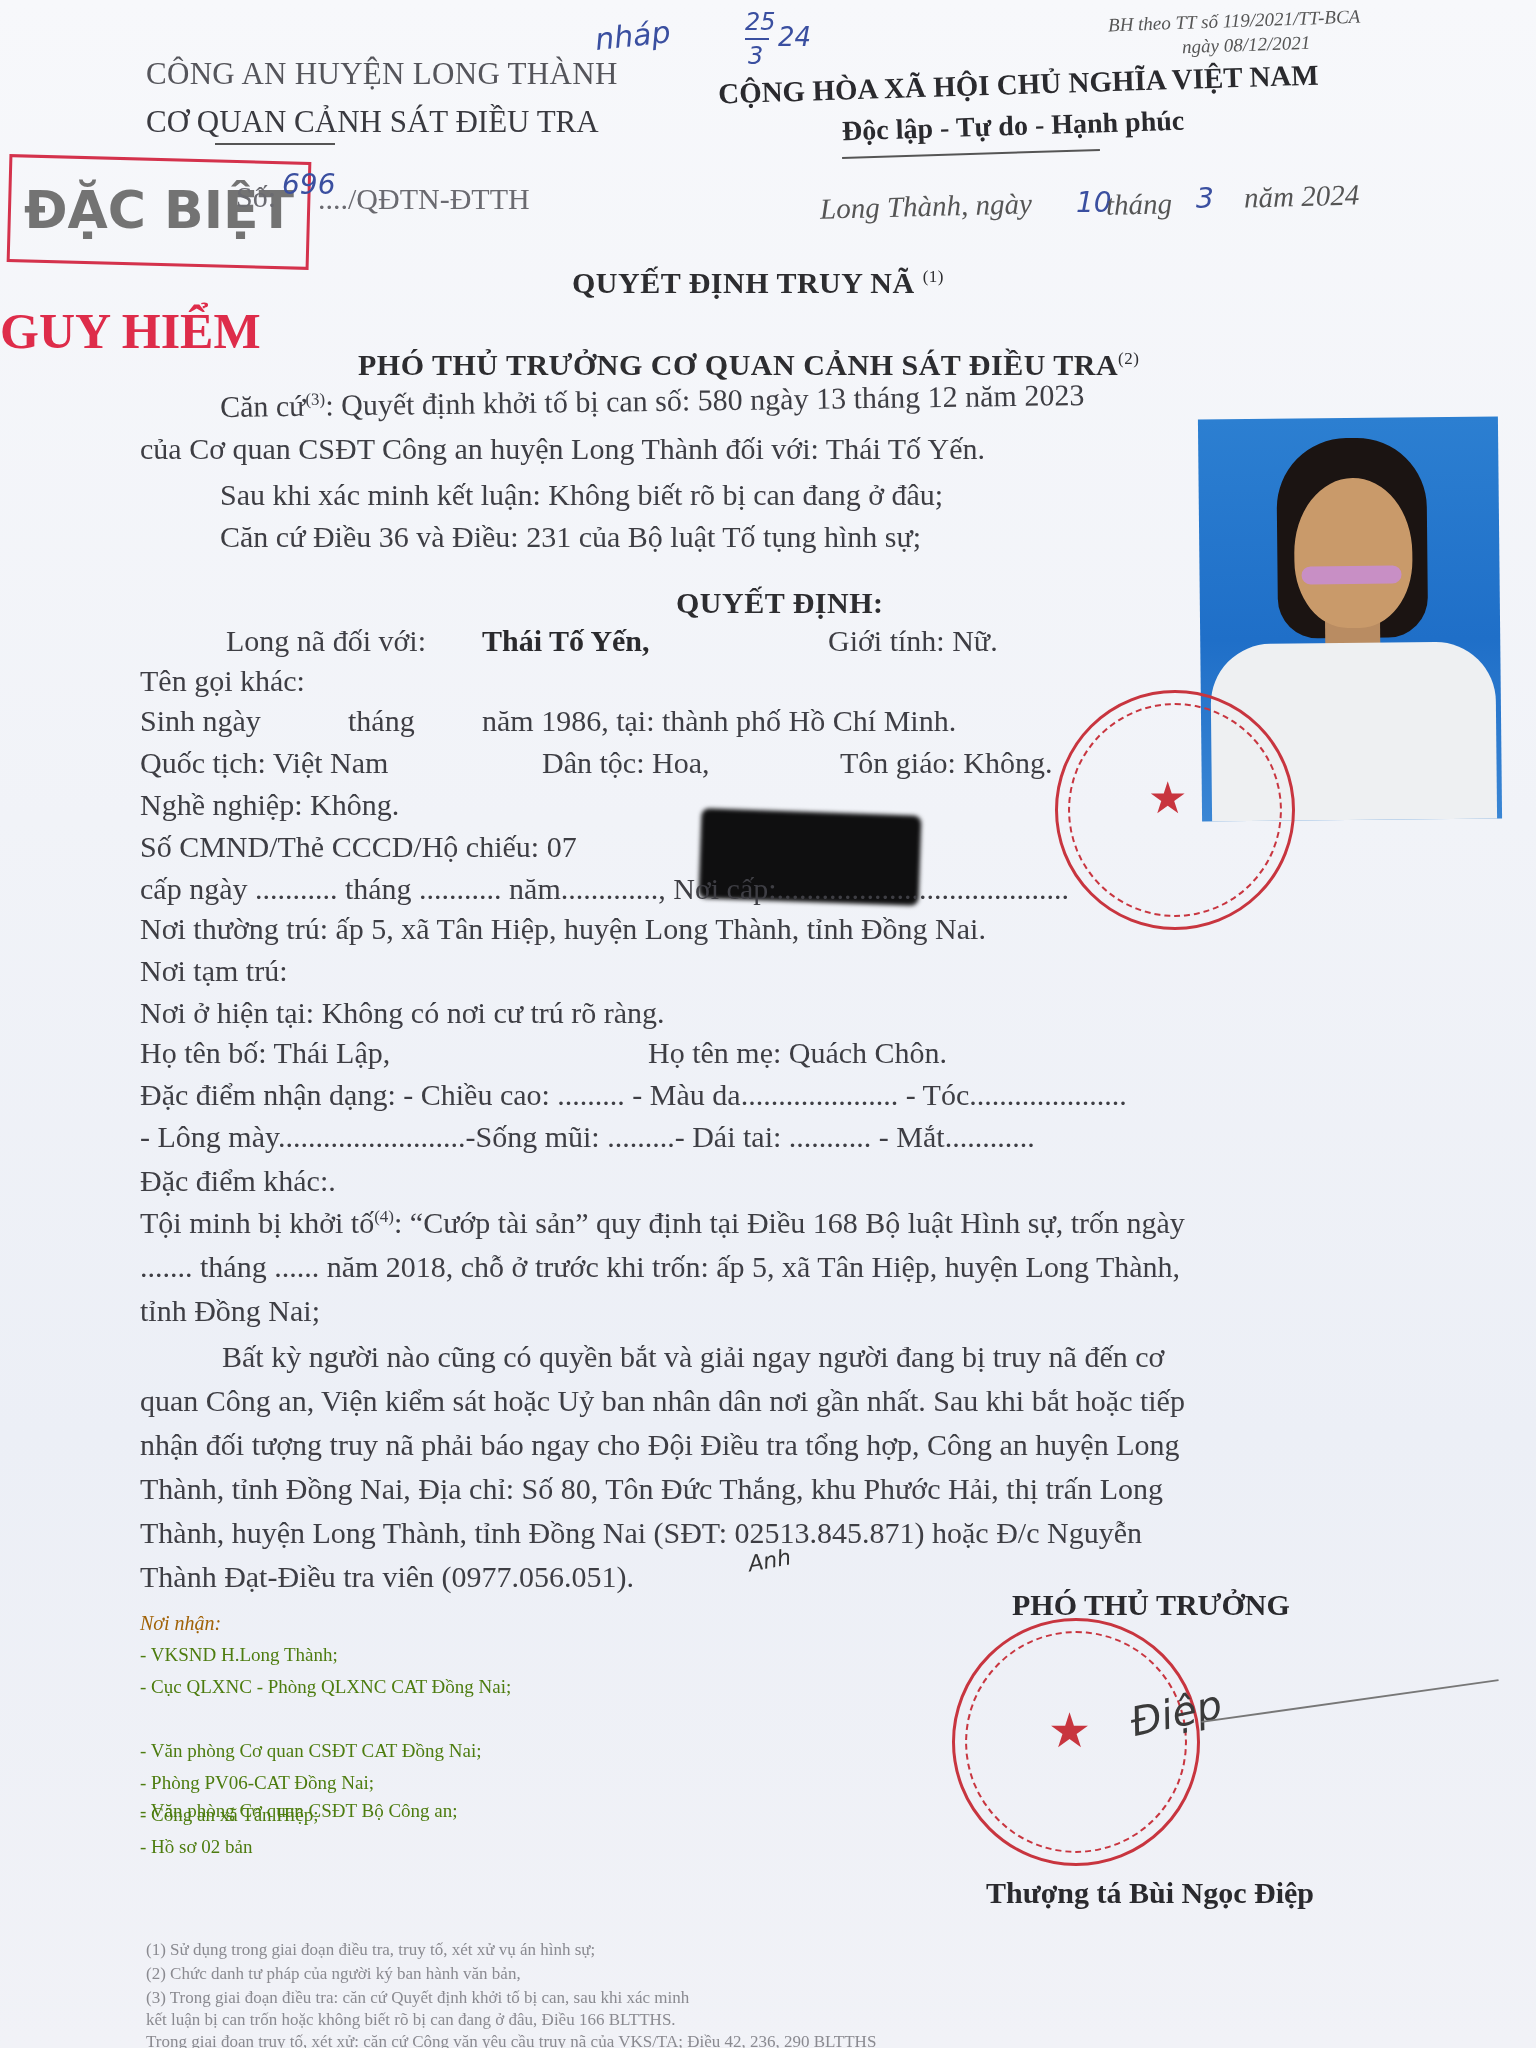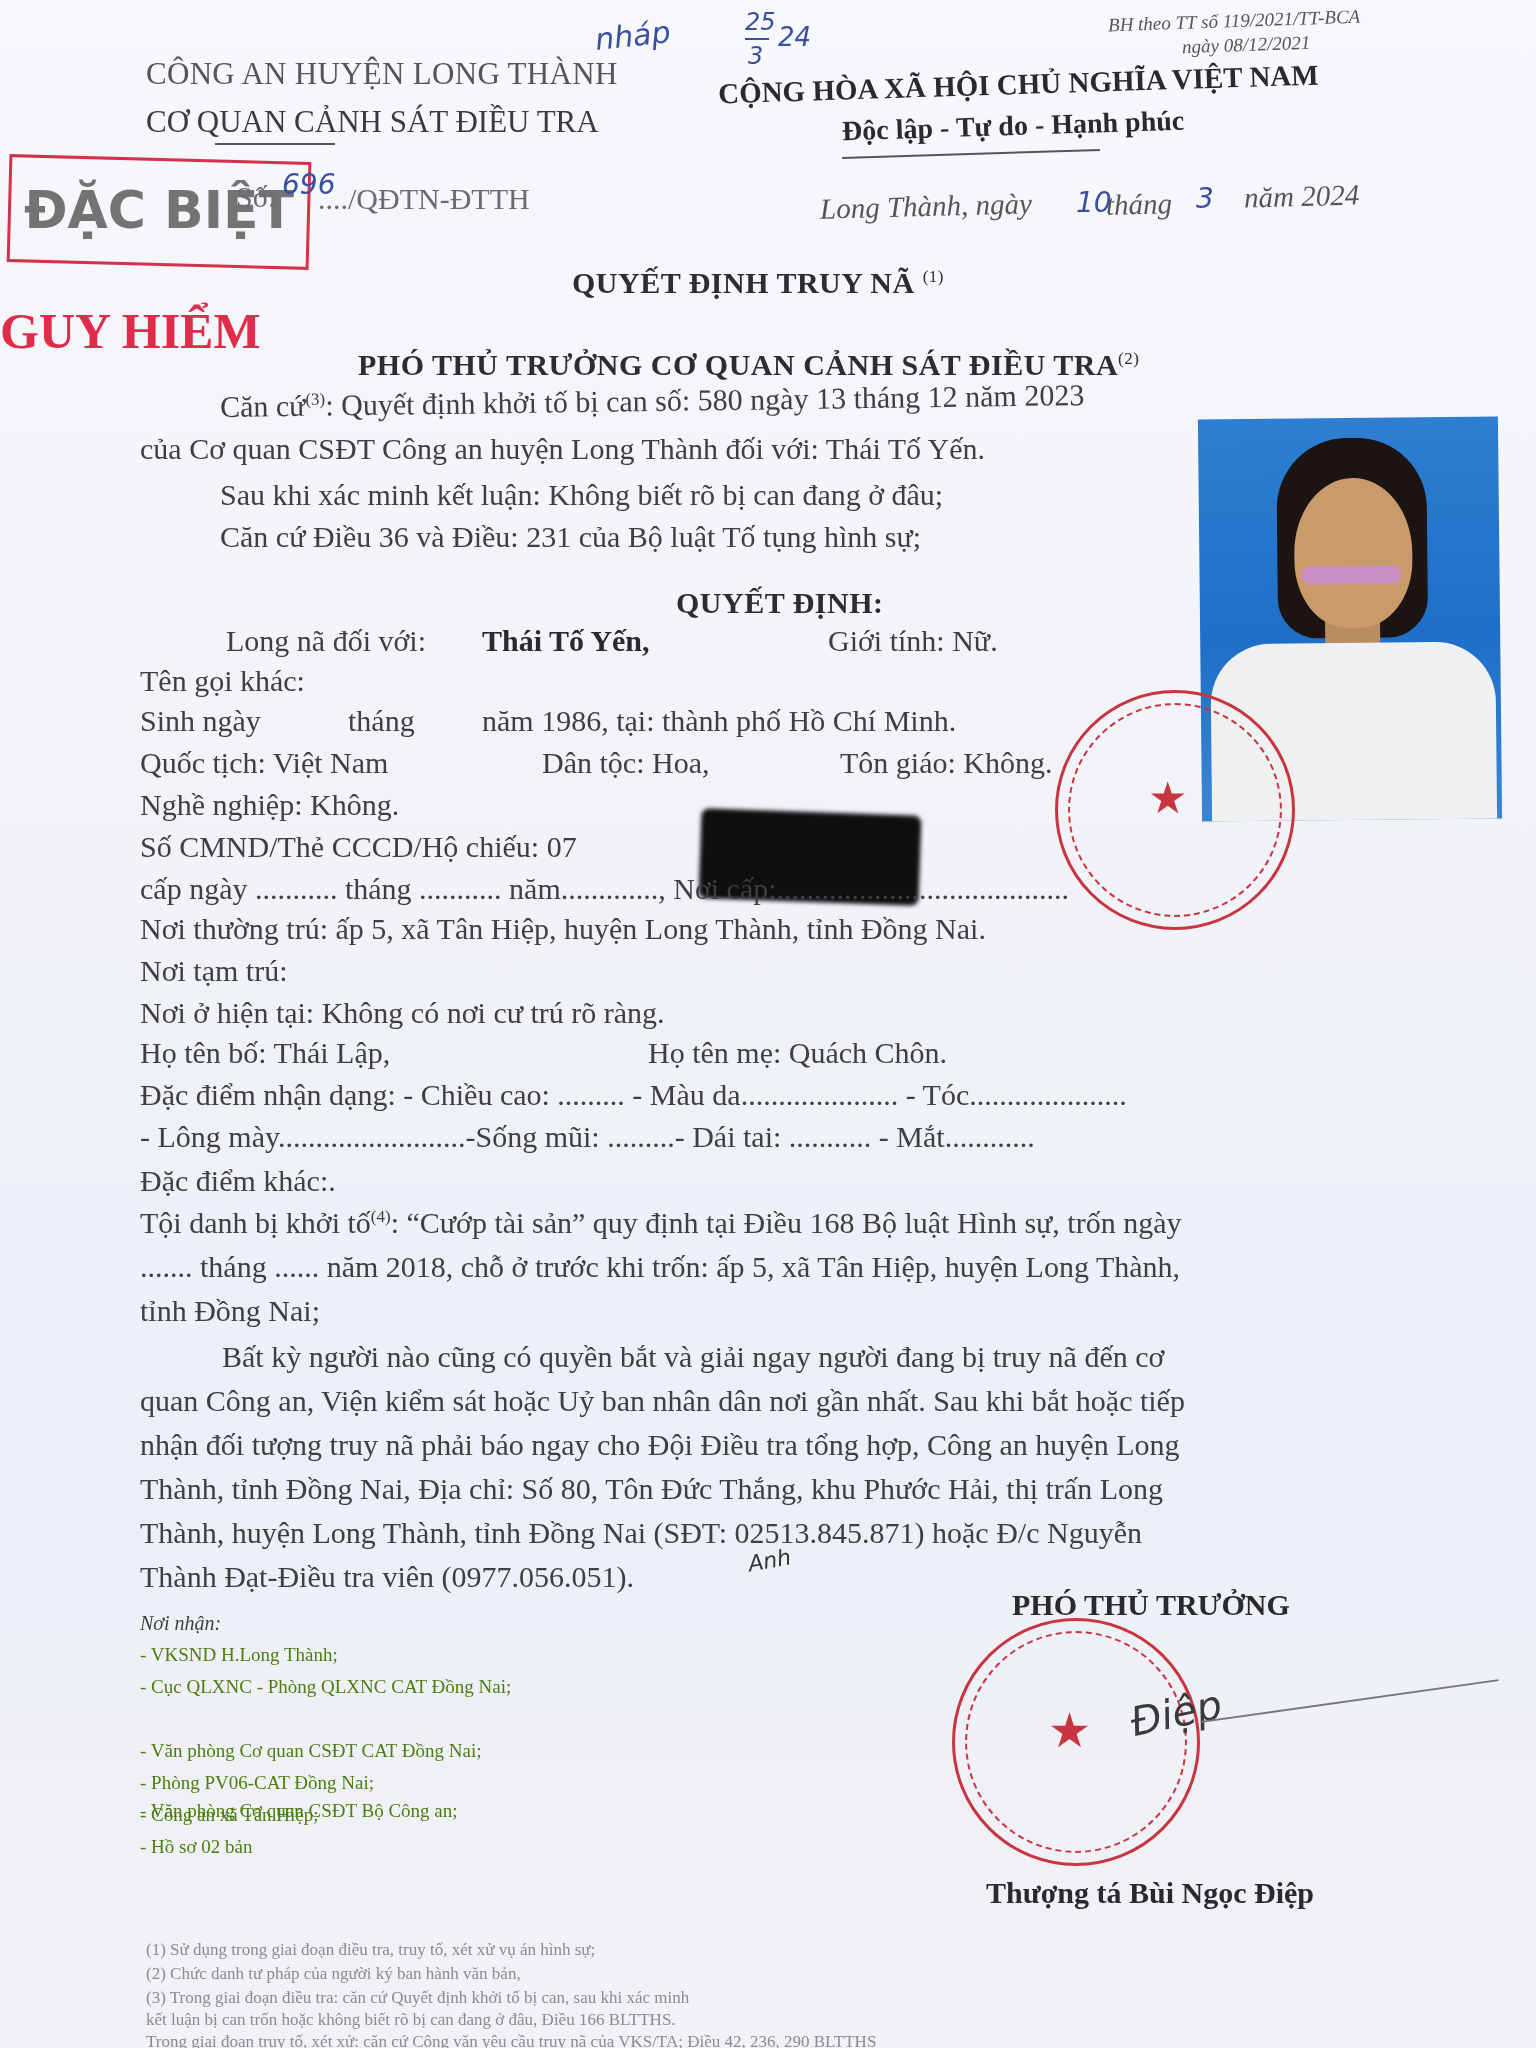--- a/index.html
+++ b/index.html
@@ -75,21 +75,21 @@
   .seal { position: absolute; border-radius: 50%; border: 3px solid #c8353f; }
   .seal::after { content: ""; position: absolute; inset: 10px; border-radius: 50%; border: 2px dashed #c8353f; }
 
   .redact {
     position: absolute; left: 700px; top: 812px; width: 220px; height: 90px;
     background: #0f0f10; border-radius: 8px; filter: blur(2px);
     transform: rotate(2deg);
   }
 
   .recip { font-size: 19px; color: #4d7c0f; }
-  .recip-h { font-size: 20px; font-style: italic; color: #404040; }
+  .recip-h { font-size: 20px; font-style: italic; color: #a16207; }
   .sig-title { font-size: 30px; font-weight: bold; color: #2a2a2e; }
   .sig-name { font-size: 30px; font-weight: bold; color: #2a2a2e; }
   .fn { font-size: 17px; color: #8a8a90; }
 </style>
 </head>
 <body>
 
 <div class="abs hw" style="left:595px;top:18px;font-size:30px;transform:rotate(-6deg);">nháp</div>
 <div class="abs hw" style="left:745px;top:8px;font-size:24px;">25</div>
 <div class="abs" style="left:745px;top:38px;width:24px;height:2px;background:#3a4fa0;"></div>
@@ -177,21 +177,21 @@
 <div class="abs body-line" style="left:140px;top:912px;">Nơi thường trú: ấp 5, xã Tân Hiệp, huyện Long Thành, tỉnh Đồng Nai.</div>
 <div class="abs body-line gray" style="left:140px;top:954px;">Nơi tạm trú:</div>
 <div class="abs body-line" style="left:140px;top:996px;">Nơi ở hiện tại: Không có nơi cư trú rõ ràng.</div>
 <div class="abs body-line" style="left:140px;top:1036px;">Họ tên bố: Thái Lập,</div>
 <div class="abs body-line" style="left:648px;top:1036px;">Họ tên mẹ: Quách Chôn.</div>
 <div class="abs body-line" style="left:140px;top:1078px;">Đặc điểm nhận dạng: - Chiều cao: ......... - Màu da..................... - Tóc.....................</div>
 <div class="abs body-line" style="left:140px;top:1120px;">- Lông mày.........................-Sống mũi: .........- Dái tai: ........... -  Mắt............</div>
 <div class="abs body-line" style="left:140px;top:1164px;">Đặc điểm khác:.</div>
 
 <div class="abs body-line" style="left:140px;top:1206px;">
-  <span>Tội danh bị khởi tố</span><span class="sup">(4)</span><span>: “Cướp tài sản” quy định tại Điều 168 Bộ luật Hình sự, trốn ngày</span>
+  <span>Tội minh bị khởi tố</span><span class="sup">(4)</span><span>: “Cướp tài sản” quy định tại Điều 168 Bộ luật Hình sự, trốn ngày</span>
 </div>
 <div class="abs body-line" style="left:140px;top:1250px;">....... tháng ...... năm 2018, chỗ ở trước khi trốn: ấp 5, xã Tân Hiệp, huyện Long Thành,</div>
 <div class="abs body-line" style="left:140px;top:1294px;">tỉnh Đồng Nai;</div>
 
 <div class="abs body-line" style="left:222px;top:1340px;">Bất kỳ người nào cũng có quyền bắt và giải ngay người đang bị truy nã đến cơ</div>
 <div class="abs body-line" style="left:140px;top:1384px;">quan Công an, Viện kiểm sát hoặc Uỷ ban nhân dân nơi gần nhất. Sau khi bắt hoặc tiếp</div>
 <div class="abs body-line" style="left:140px;top:1428px;">nhận đối tượng truy nã phải báo ngay cho Đội Điều tra tổng hợp, Công an huyện Long</div>
 <div class="abs body-line" style="left:140px;top:1472px;">Thành, tỉnh Đồng Nai, Địa chỉ: Số 80, Tôn Đức Thắng, khu Phước Hải, thị trấn Long</div>
 <div class="abs body-line" style="left:140px;top:1516px;">Thành, huyện Long Thành, tỉnh Đồng Nai (SĐT: 02513.845.871) hoặc Đ/c Nguyễn</div>
 <div class="abs body-line" style="left:140px;top:1560px;">Thành Đạt-Điều tra viên (0977.056.051).</div>

